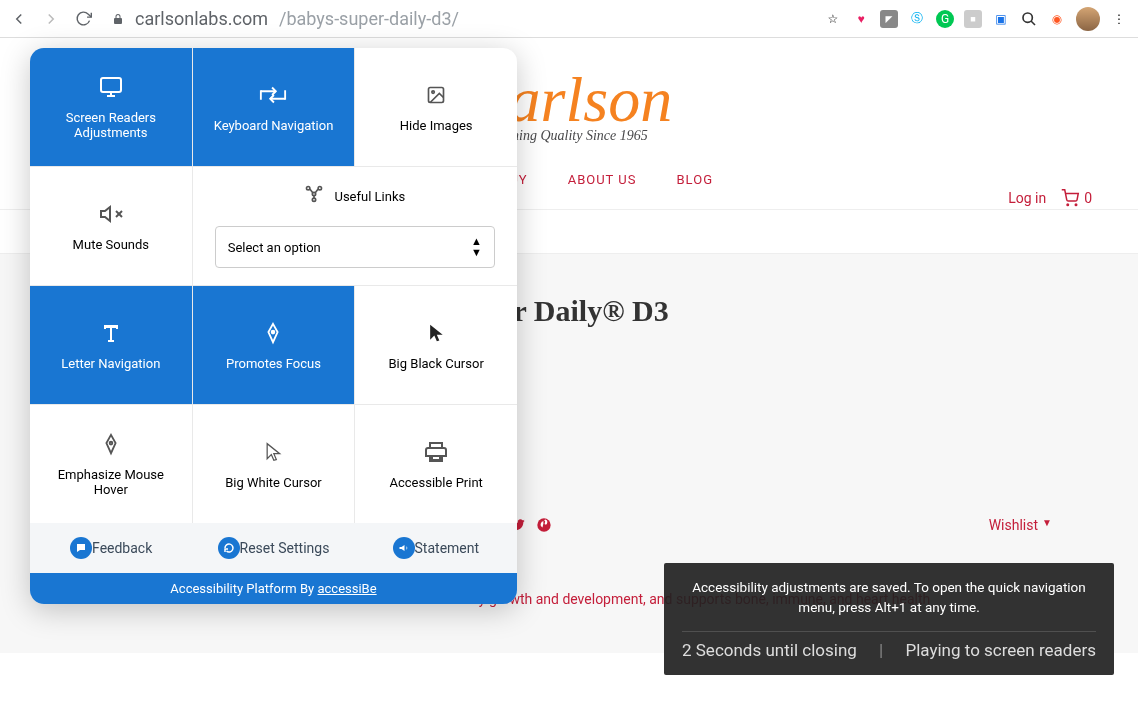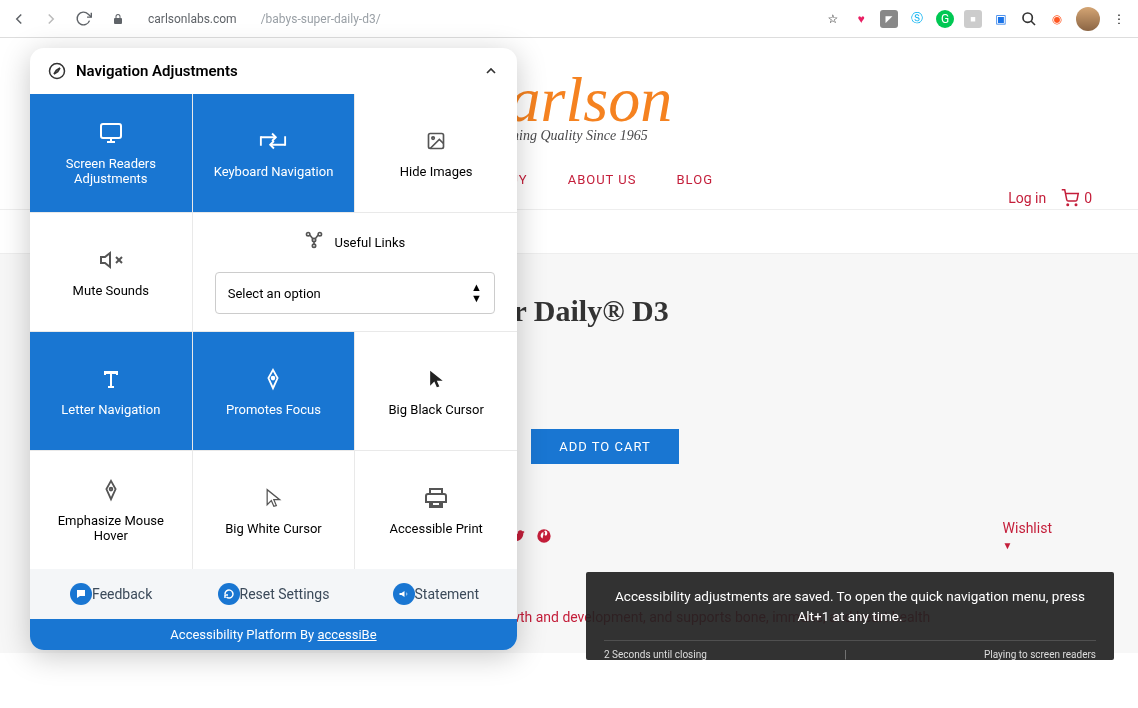--- a/index.html
+++ b/index.html
@@ -1,21 +1,21 @@
 <!DOCTYPE html>
 <html><head>
 <meta charset="utf-8">
 <style>
 * { margin: 0; padding: 0; box-sizing: border-box; font-family: -apple-system, BlinkMacSystemFont, "Segoe UI", Roboto, sans-serif; }
 body { background: #e5e5e5; width: 1138px; height: 708px; overflow: hidden; position: relative; }
 .browser-chrome { background: #fff; height: 38px; display: flex; align-items: center; padding: 0 10px; gap: 14px; border-bottom: 1px solid #ddd; }
 .nav-arrows { display: flex; gap: 14px; align-items: center; }
 .nav-ico { width: 18px; height: 18px; display: flex; align-items: center; justify-content: center; color: #5f6368; cursor: pointer; }
 .nav-ico.disabled { color: #bbb; }
-.url-bar { flex: 1; display: flex; align-items: center; gap: 24px; padding: 0 6px; color: #5f6368; font-size: 12px; }
+.url-bar { flex: 1; display: flex; align-items: center; gap: 11px; padding: 0 6px; color: #5f6368; font-size: 18px; }
 .lock-ico { width: 12px; height: 12px; }
 .ext-icons { display: flex; gap: 10px; align-items: center; }
 .ext-ico { width: 18px; height: 18px; border-radius: 3px; display: flex; align-items: center; justify-content: center; font-size: 12px; }
 .avatar { width: 24px; height: 24px; border-radius: 50%; background: linear-gradient(#d4a574,#8b6544); }
 .page { position: relative; height: 670px; background: #fff; margin: 0 auto; width: 100%; }
 .site-header { text-align: center; padding: 30px 0 0; position: relative; }
 .logo-script { font-family: "Brush Script MT", cursive; font-size: 64px; color: #f58220; line-height: 1; font-style: italic; }
 .logo-tag { font-family: Georgia, serif; font-style: italic; color: #49494b; font-size: 14px; margin-top: -4px; }
 .topnav { display: flex; justify-content: center; gap: 40px; margin-top: 28px; font-size: 13px; letter-spacing: 1px; }
 .topnav a { color: #c41e3a; text-decoration: none; cursor: pointer; }
@@ -37,21 +37,21 @@
 .qty-row { display: flex; align-items: center; gap: 20px; margin-top: 34px; }
 .qty-label { color: #c41e3a; font-size: 14px; }
 .qty-ctrl { display: flex; align-items: center; border: 1px solid #ddd; background:#fff; }
 .qty-btn { width: 26px; height: 30px; display: flex; align-items: center; justify-content: center; color: #c41e3a; cursor: pointer; font-size: 16px; }
 .qty-val { width: 26px; text-align: center; font-size: 14px; }
 .add-cart { background: #1976d2; color: #fff; padding: 10px 28px; font-size: 13px; letter-spacing: 1px; border: none; cursor: pointer; }
 .share-row { margin-top: 56px; display: flex; align-items: center; gap: 12px; font-size: 14px; }
 .share-label { font-family: Georgia, serif; color: #333; }
 .share-icons { display: flex; gap: 10px; }
 .share-ico { width: 16px; height: 16px; color: #c41e3a; cursor: pointer; }
-.wishlist { margin-left: auto; color: #c41e3a; font-size: 14px; cursor: pointer; display:flex; align-items:flex-start; gap:4px; margin-right: 50px; flex-direction: column; }
+.wishlist { margin-left: auto; color: #c41e3a; font-size: 14px; cursor: pointer; display:flex; align-items:flex-start; gap:4px; margin-right: 50px; }
 .overview { margin-top: 28px; }
 .overview-title { color: #c41e3a; font-family: Georgia, serif; font-size: 16px; margin-bottom: 10px; }
 .overview ul { list-style: disc; padding-left: 20px; color: #c41e3a; }
 .overview li span { color: #c41e3a; font-size: 14px; }
 
 .accessi-panel { position: absolute; top: 48px; left: 30px; width: 487px; background: #fff; border-radius: 14px; box-shadow: 0 6px 30px rgba(0,0,0,0.22); overflow: hidden; z-index: 50; }
 .panel-header { display: flex; align-items: center; padding: 14px 18px; font-weight: 600; font-size: 15px; gap: 10px; }
 .chevron { margin-left: auto; cursor: pointer; }
 .panel-grid { display: grid; grid-template-columns: repeat(3, 1fr); gap: 1px; background: #e9e9e9; }
 .panel-cell { background: #fff; min-height: 118px; display: flex; flex-direction: column; align-items: center; justify-content: center; gap: 10px; font-size: 13px; text-align: center; padding: 10px; cursor: pointer; }
@@ -60,23 +60,23 @@
 .panel-cell.wide { grid-column: span 2; align-items: stretch; padding: 14px 22px; }
 .useful-row { display:flex; align-items:flex-end; gap:10px; justify-content:center; font-size:13px; }
 .select-box { margin-top: 12px; border: 1px solid #ccc; border-radius: 4px; padding: 9px 12px; font-size: 13px; display: flex; align-items: center; cursor:pointer; }
 .select-box .caret { margin-left: auto; font-size:11px; line-height:1; }
 .panel-footer { display: flex; background: #f4f6f8; }
 .footer-btn { flex: 1; display: flex; align-items: center; justify-content: center; padding: 14px 0; font-size: 14px; cursor: pointer; color: #3b4a5a; }
 .footer-ico { width: 22px; height: 22px; background: #1976d2; border-radius: 50%; display: flex; align-items: center; justify-content: center; color:#fff; }
 .panel-credit { background: #1976d2; color: #fff; text-align: center; font-size: 13px; padding: 8px 0; }
 .panel-credit u { cursor:pointer; }
 
-.toast { position: absolute; right: 24px; bottom: 48px; width: 528px; background: rgba(33,33,33,0.92); color: #fff; border-radius: 2px; padding: 14px 18px 0; font-size: 13.5px; z-index: 60; }
+.toast { position: absolute; right: 24px; bottom: 33px; width: 450px; background: rgba(33,33,33,0.92); color: #fff; border-radius: 2px; padding: 14px 18px 15px; font-size: 13.5px; z-index: 60; }
 .toast-main { text-align: center; line-height: 1.5; margin-bottom: 14px; }
-.toast-sub { display: flex; justify-content: space-between; font-size: 10px; color: #ddd; border-top: 1px solid rgba(255,255,255,0.15); padding-top: 8px; }
+.toast-sub { display: flex; justify-content: space-between; font-size: 17px; color: #ddd; border-top: 1px solid rgba(255,255,255,0.15); padding-top: 8px; }
 .toast-sub .div { color:#888; }
 svg { display: block; }
 </style>
 </head>
 <body>
 
 <div class="browser-chrome">
   <div class="nav-arrows">
     <div class="nav-ico">
         <svg width="18" height="18" viewBox="0 0 24 24" fill="none" stroke="currentColor" stroke-width="2">
@@ -164,21 +164,20 @@
       <h1 class="product-title">Baby's Super Daily® D3</h1>
       <div class="price">$12.90</div>
       <a class="review-link">Be the first to leave a review</a>
       <div class="qty-row">
         <span class="qty-label">Quantity:</span>
         <div class="qty-ctrl">
           <div class="qty-btn">−</div>
           <div class="qty-val">1</div>
           <div class="qty-btn">+</div>
         </div>
-        <button class="add-cart">ADD TO CART</button>
       </div>
       <div class="share-row">
         <span class="share-label">Share This:</span>
         <div class="share-icons">
           <svg class="share-ico" viewBox="0 0 24 24" fill="#c41e3a">
               <path d="M13 9h3V6h-3c-1.7 0-3 1.3-3 3v2H8v3h2v7h3v-7h2.5l.5-3H13V9z"></path>
             </svg>
           <svg class="share-ico" viewBox="0 0 24 24" fill="#c41e3a">
               <path d="M3 5h18v14H3V5zm9 7L4 6v12h16V6l-8 6z"></path>
             </svg>
@@ -202,32 +201,20 @@
         <div class="overview-title">Overview</div>
         <ul>
             <li><span>Promotes healthy growth and development, and supports bone, immune, and heart health</span></li>
           </ul>
       </div>
     </div>
   </div>
 </div>
 
 <div class="accessi-panel">
-  <div class="panel-header">
-    <svg width="18" height="18" viewBox="0 0 24 24" fill="none" stroke="#333" stroke-width="2">
-        <circle cx="12" cy="12" r="10"></circle>
-        <polygon points="16 8 13 13 8 16 11 11 16 8"></polygon>
-      </svg>
-    <span>Navigation Adjustments</span>
-    <div class="chevron">
-        <svg width="16" height="16" viewBox="0 0 24 24" fill="none" stroke="#333" stroke-width="2.5">
-          <polyline points="18 15 12 9 6 15"></polyline>
-        </svg>
-      </div>
-  </div>
   <div class="panel-grid">
     <div class="panel-cell active">
       <div class="cell-ico">
           <svg width="28" height="24" viewBox="0 0 24 24" fill="none" stroke="#fff" stroke-width="2">
             <rect x="2" y="3" width="20" height="14" rx="2"></rect>
             <line x1="8" y1="21" x2="16" y2="21"></line>
             <line x1="12" y1="17" x2="12" y2="21"></line>
           </svg>
         </div>
       <span>Screen Readers Adjustments</span>

